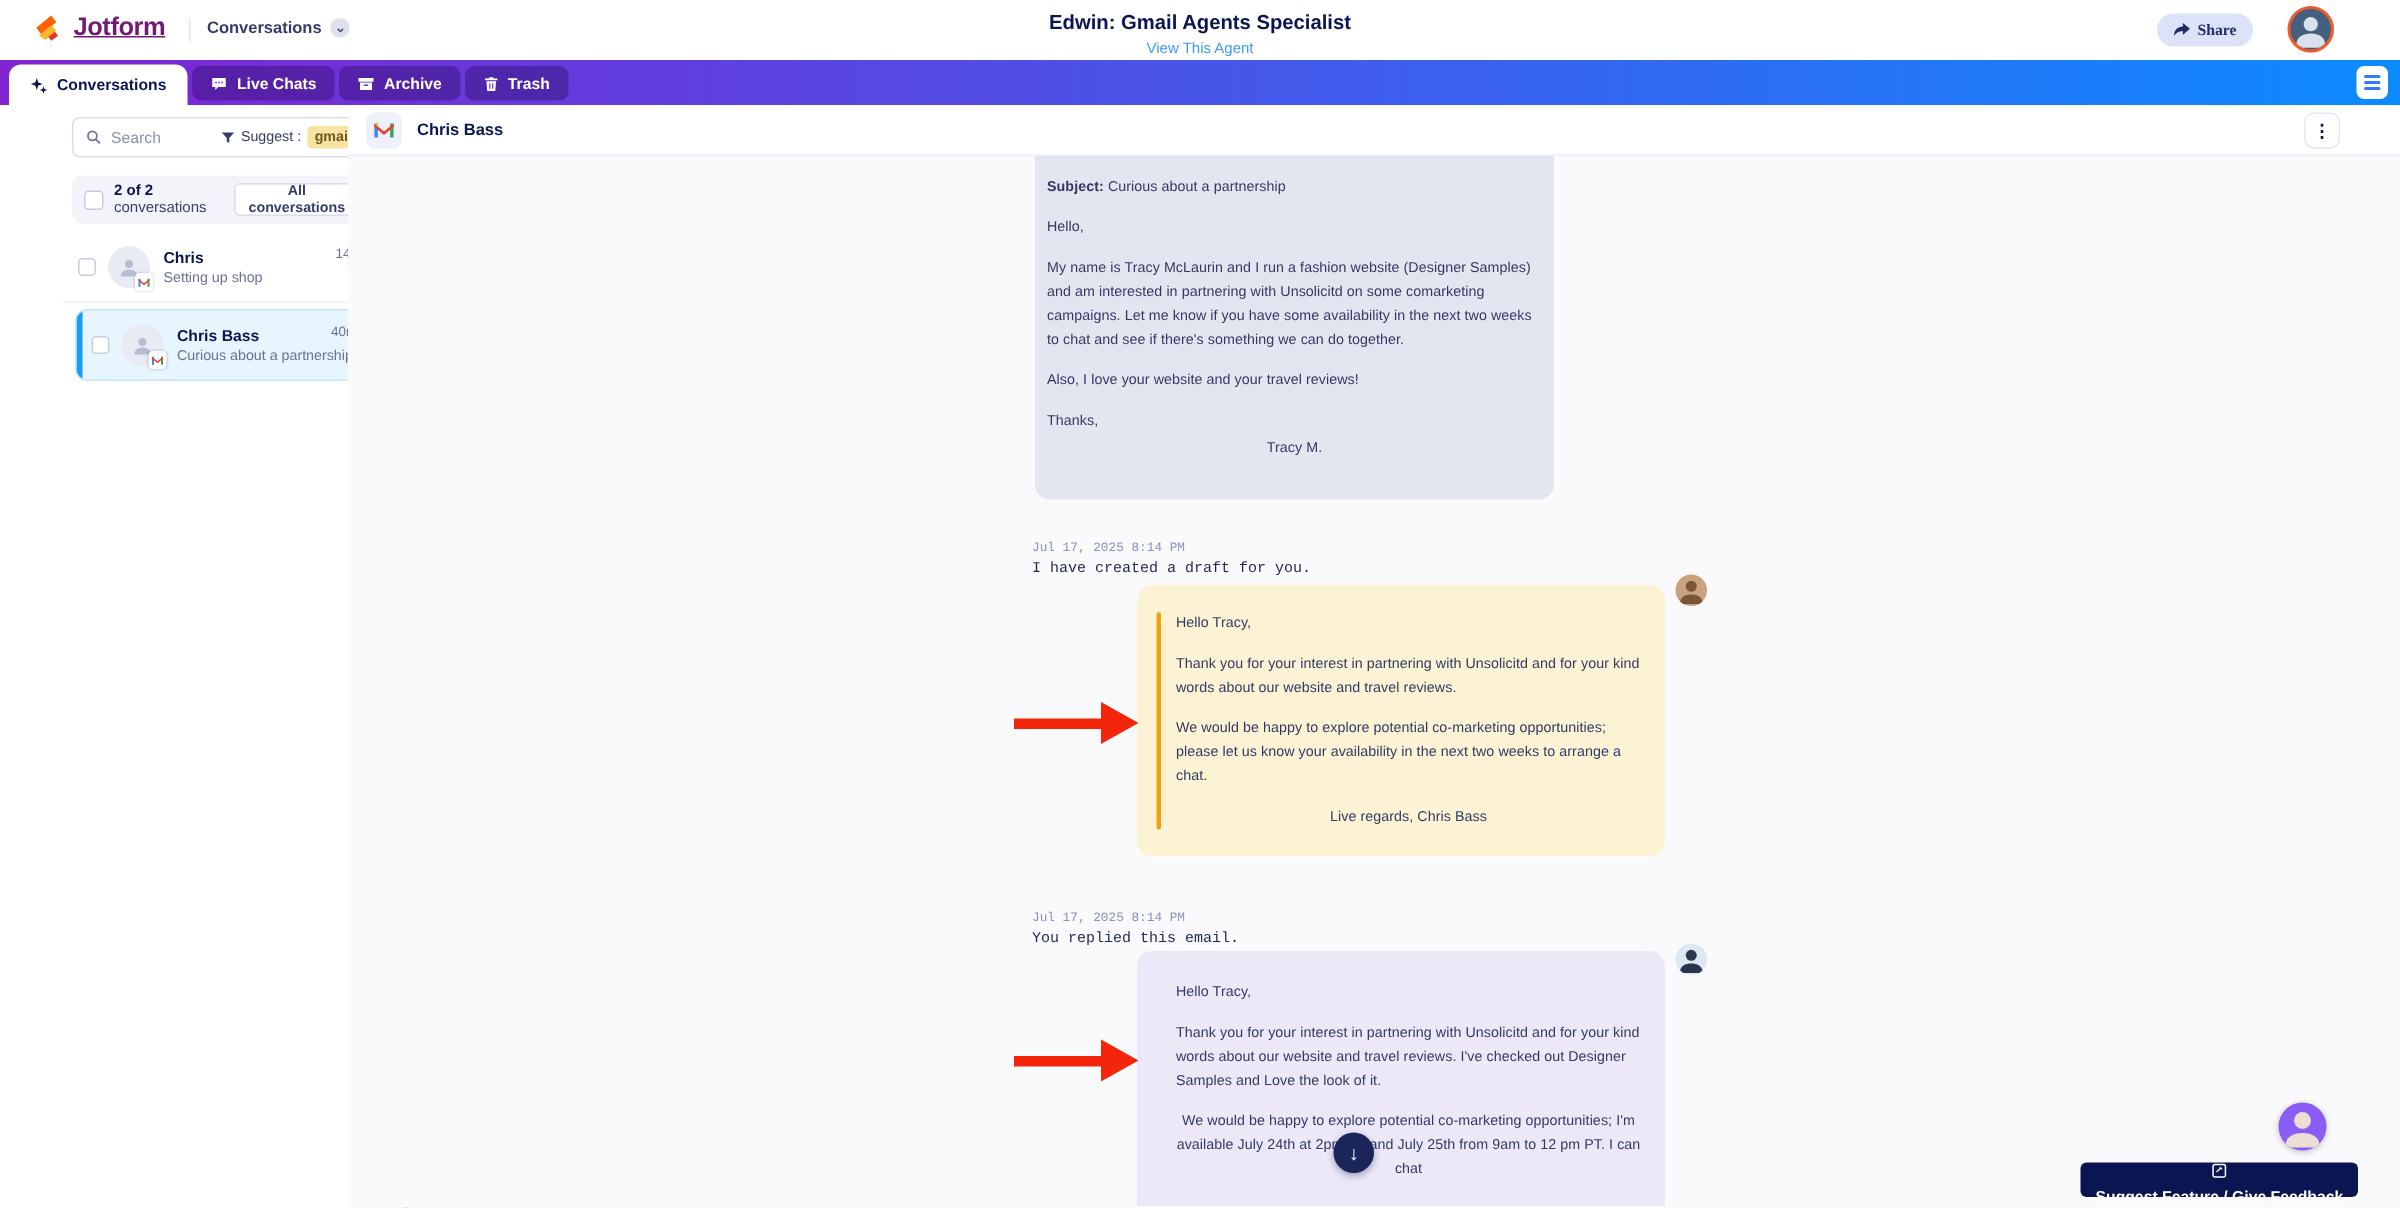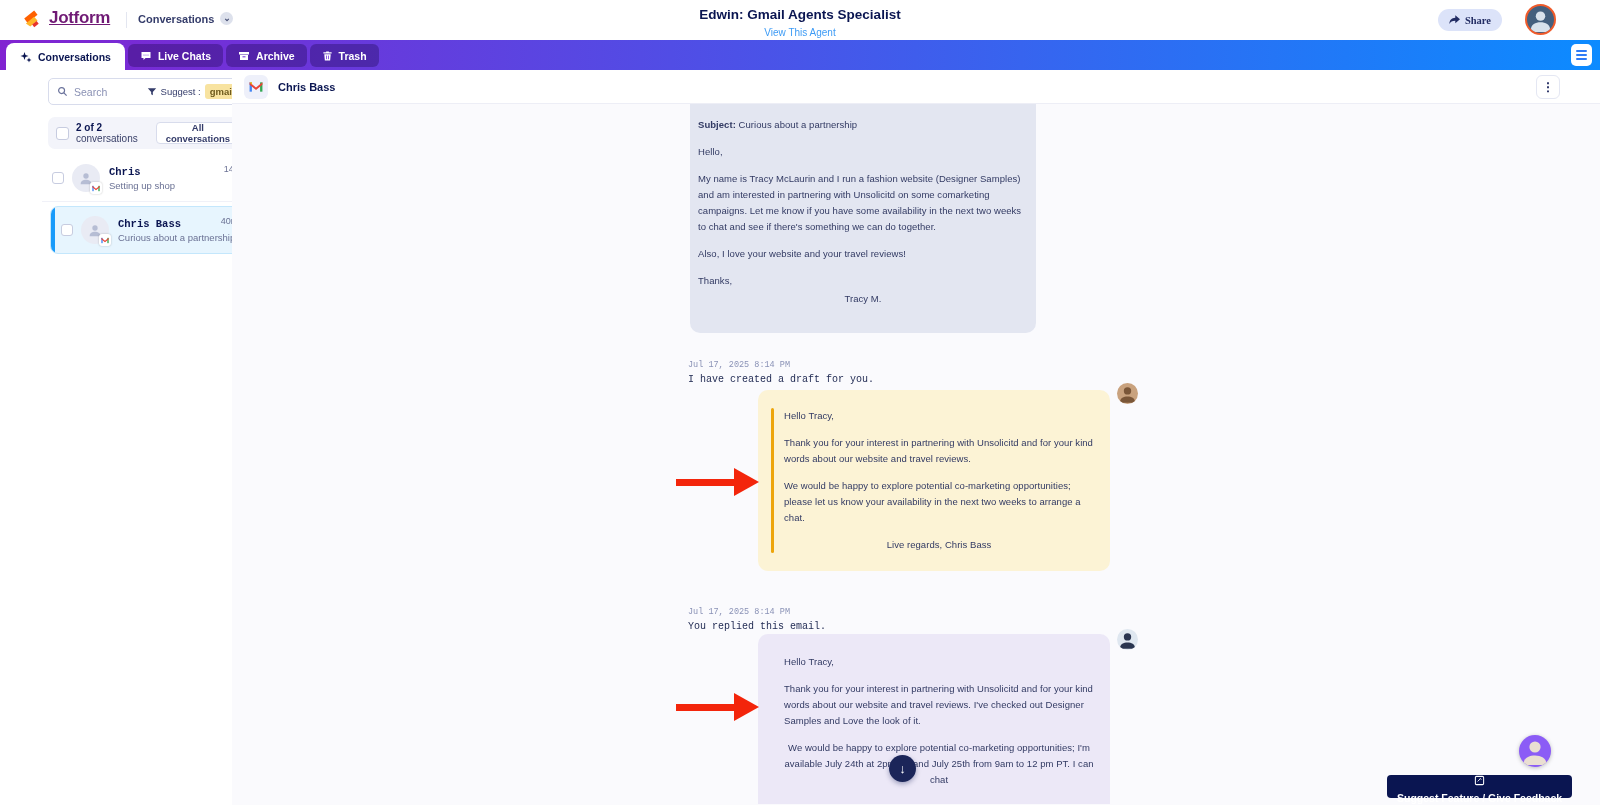--- a/index.html
+++ b/index.html
@@ -43,21 +43,21 @@
   .dd-pill { margin-left:auto; background:#fff; border:1px solid #D8DCEC; border-radius:4px; height:22px; padding:0 7px; font-size:9.5px; font-weight:600; color:#343C6A; display:flex; align-items:center; gap:4px; cursor:pointer; font-family:inherit; }
   .conv-list { margin-top:2px; }
   .conv-item { position:relative; padding:9px 10px 9px 10px; display:flex; align-items:center; cursor:pointer; }
   .conv-item.plain { border-bottom:1px solid #F0F1F8; margin:0 2px; }
   .conv-item.selected { margin:4px 4px 0 10px; background:#E7F5FE; border:1px solid #C4E7FC; border-radius:8px; overflow:hidden; }
   .conv-item.selected::before { content:""; position:absolute; left:0; top:0; bottom:0; width:4px; background:#199BFA; }
   .conv-cb { width:12px; height:12px; border:1.5px solid #C7CCE0; border-radius:3px; background:#fff; flex:none; margin-right:8px; cursor:pointer; }
   .conv-av { position:relative; width:28px; height:28px; border-radius:50%; background:#E9EBF4; flex:none; margin-right:9px; display:flex; align-items:center; justify-content:center; }
   .gmail-badge { position:absolute; right:-2px; bottom:-2px; width:12px; height:12px; background:#fff; border-radius:3px; display:flex; align-items:center; justify-content:center; box-shadow:0 0 2px rgba(0,0,0,.25); }
   .conv-texts { min-width:0; }
-  .conv-name { font-size:10.5px; font-weight:700; color:#0A1551;font-family:Liberation Mono, monospace; }
+  .conv-name { font-size:10.5px; font-weight:700; color:#0A1551; }
   .conv-prev { font-size:9.5px; color:#6A7194; margin-top:2px; white-space:nowrap; }
   .conv-meta { position:absolute; right:10px; top:8px; display:flex; align-items:center; gap:4px; font-size:9px; color:#6A7194; }
   .conv-star { font-size:12px; color:#CDD3E2; cursor:pointer; line-height:1; }
 
   
   .main { position:absolute; top:70px; left:232px; right:0; bottom:0; background:#FAFAFD; }
   .chat-header { position:absolute; top:0; left:0; right:0; height:34px; background:#fff; border-bottom:1px solid #EDEEF6; display:flex; align-items:center; padding-left:12px; }
   .gmail-tile { width:24px; height:24px; border-radius:6px; background:#EEF0FA; display:flex; align-items:center; justify-content:center; }
   .chat-name { font-size:11px; font-weight:700; color:#0A1551; margin-left:10px; }
   .kebab-btn { position:absolute; right:40px; top:5px; width:24px; height:24px; border:1px solid #E4E7F3; background:#fff; border-radius:6px; color:#0A1551; font-size:12px; font-weight:700; cursor:pointer; display:flex; align-items:center; justify-content:center; }

